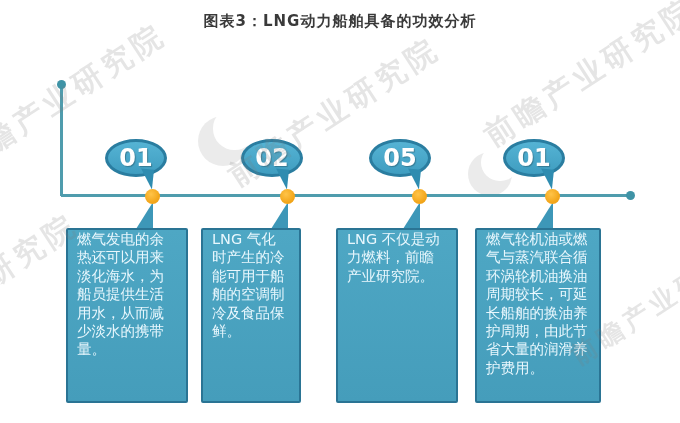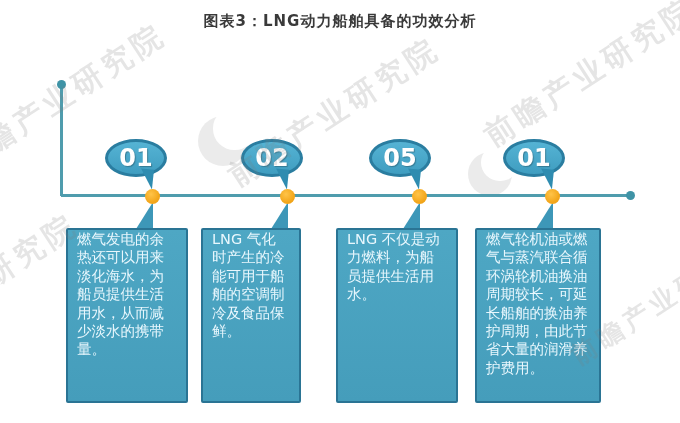--- a/index.html
+++ b/index.html
@@ -133,21 +133,21 @@
   </div>
 
   <div class="step s3">
     <div class="bubble">
       <span>05</span>
     </div>
     <div class="bubble-tail"></div>
     <div class="dot"></div>
     <div class="box-tail"></div>
     <div class="box">
-      <p>LNG 不仅是动力燃料，为船员提供生活用水。</p>
+      <p>LNG 不仅是动力燃料，前瞻产业研究院。</p>
     </div>
   </div>
 
   <div class="step s4">
     <div class="bubble">
       <span>01</span>
     </div>
     <div class="bubble-tail"></div>
     <div class="dot"></div>
     <div class="box-tail"></div>

